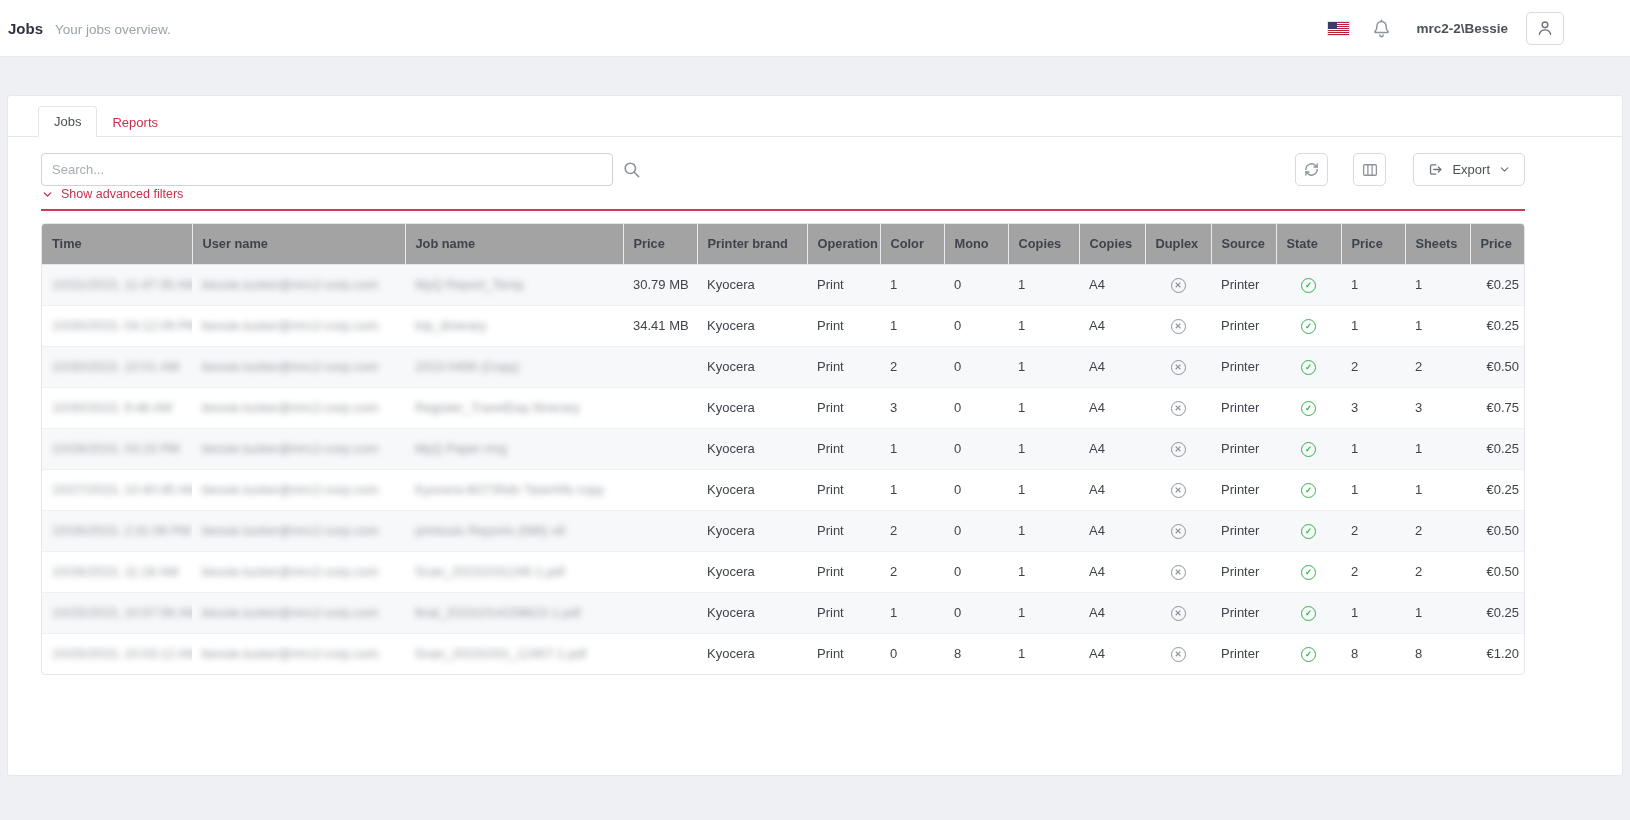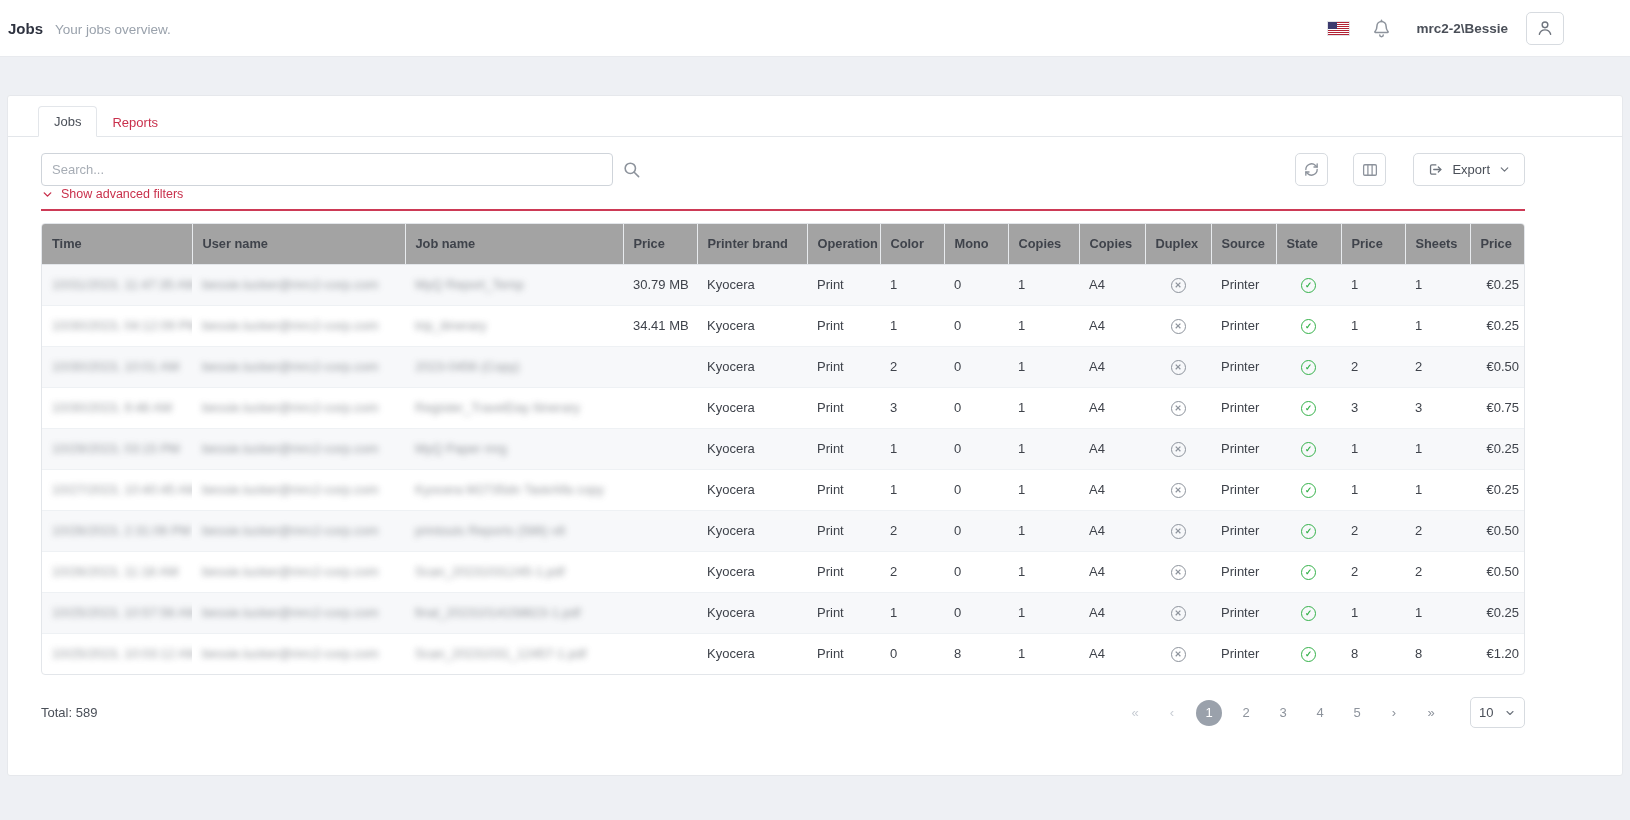--- a/index.html
+++ b/index.html
@@ -399,37 +399,15 @@
               <td>Printer</td>
               <td class="center"><span class="icon-circle state-ok">✓</span></td>
               <td>8</td>
               <td>8</td>
               <td class="right">€1.20</td>
             </tr>
           </tbody>
       </table>
     </div>
 
-    <div class="card-footer">
-      <span class="total">Total: 589</span>
-      <div class="pagination" id="pagination">
-          <div class="page-item disabled">«</div>
-          <div class="page-item disabled">‹</div>
-          <div class="page-item active">1</div>
-          <div class="page-item">2</div>
-          <div class="page-item">3</div>
-          <div class="page-item">4</div>
-          <div class="page-item">5</div>
-          <div class="page-item">›</div>
-          <div class="page-item">»</div>
-        </div>
-      <div class="page-size">
-        <span>10</span>
-        <span>
-          <svg width="12" height="12" viewBox="0 0 24 24" fill="none" stroke="#6e747d" stroke-width="2.2" stroke-linecap="round" stroke-linejoin="round">
-            <polyline points="6 9 12 15 18 9"></polyline>
-          </svg>
-        </span>
-      </div>
-    </div>
 
   </div>
 </main>
 
 </body></html>

